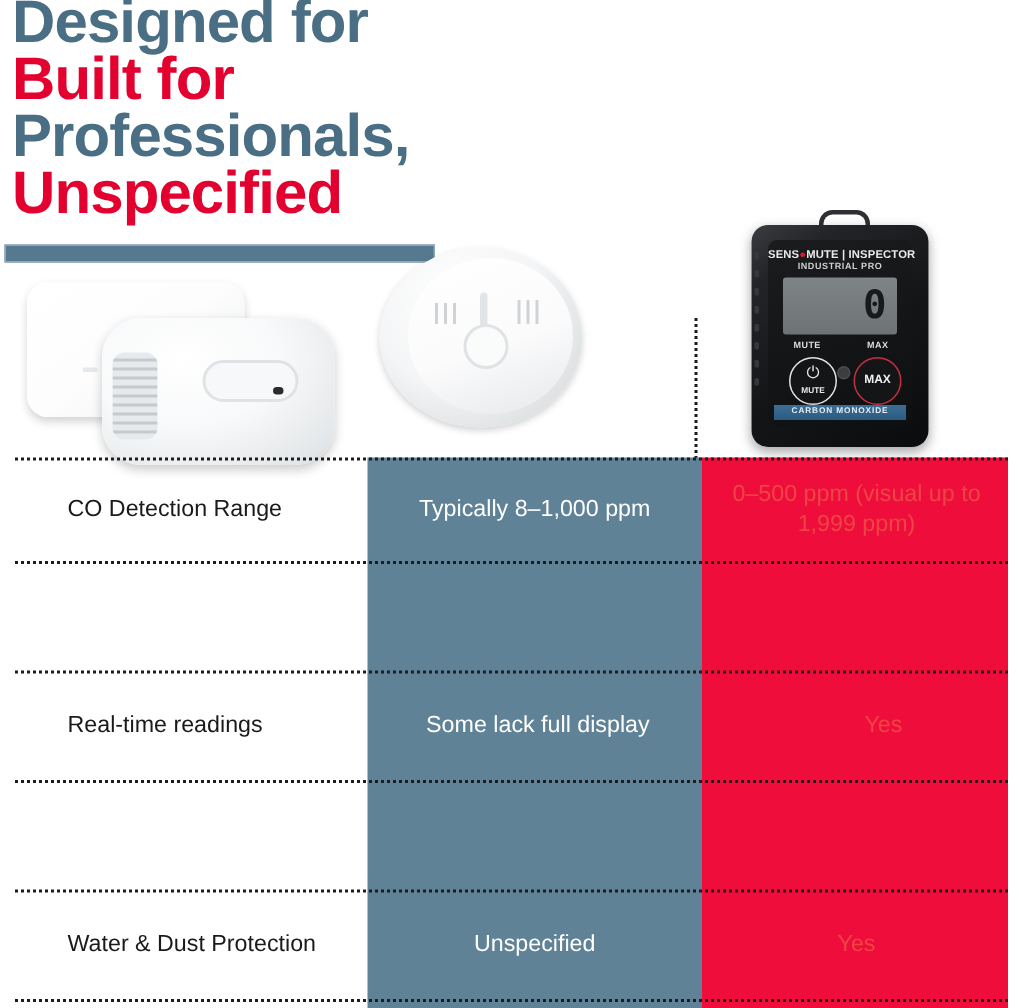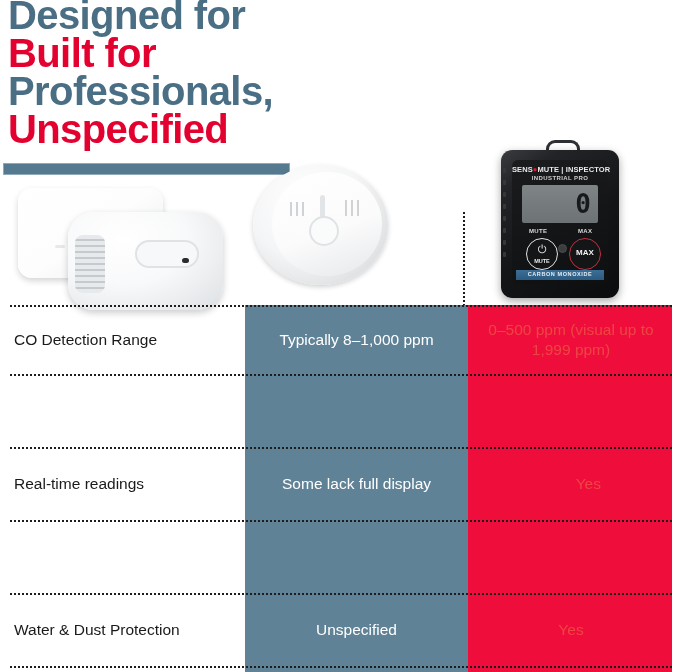--- a/index.html
+++ b/index.html
@@ -180,21 +180,21 @@
     position:absolute;left:468px;top:0;width:204px;height:367px;background:#ef0e3b;
   }
   .hrule{
     position:absolute;left:10px;width:662px;height:0;
     border-top:2px dotted #1d1d1d;
   }
   .row{
     position:absolute;left:0;width:679px;display:flex;align-items:center;
   }
   .cell-label{
-    width:245px;box-sizing:border-box;padding-left:14px;padding-right:8px;
+    width:245px;box-sizing:border-box;padding-left:45px;padding-right:8px;
     font-size:15.5px;color:#1a1a1a;line-height:1.25;
     font-stretch:condensed;
   }
   .cell-mid{
     width:223px;box-sizing:border-box;padding:0 10px;text-align:center;
     font-size:15.5px;color:#ffffff;line-height:1.25;
   }
   .cell-right{
     width:206px;box-sizing:border-box;padding:0 10px;text-align:center;
     font-size:15.5px;color:#ef4444;line-height:1.25;

